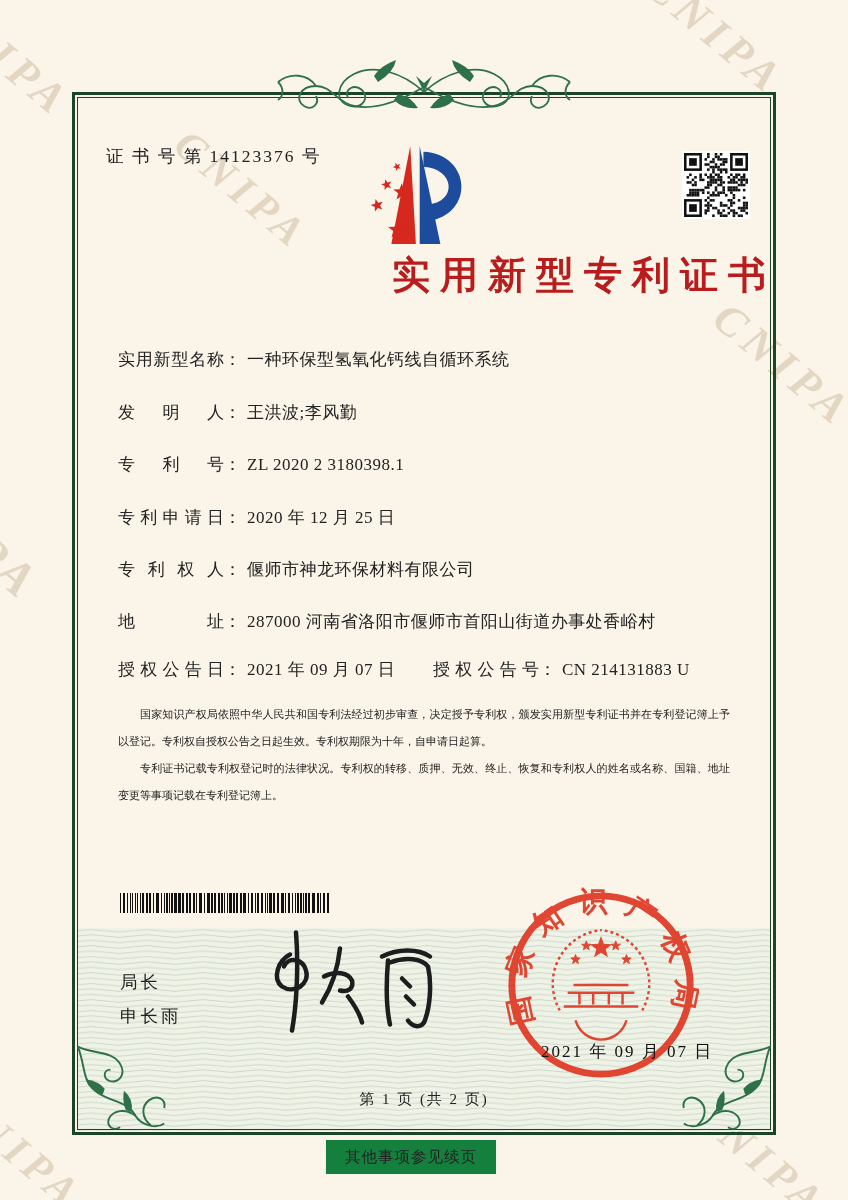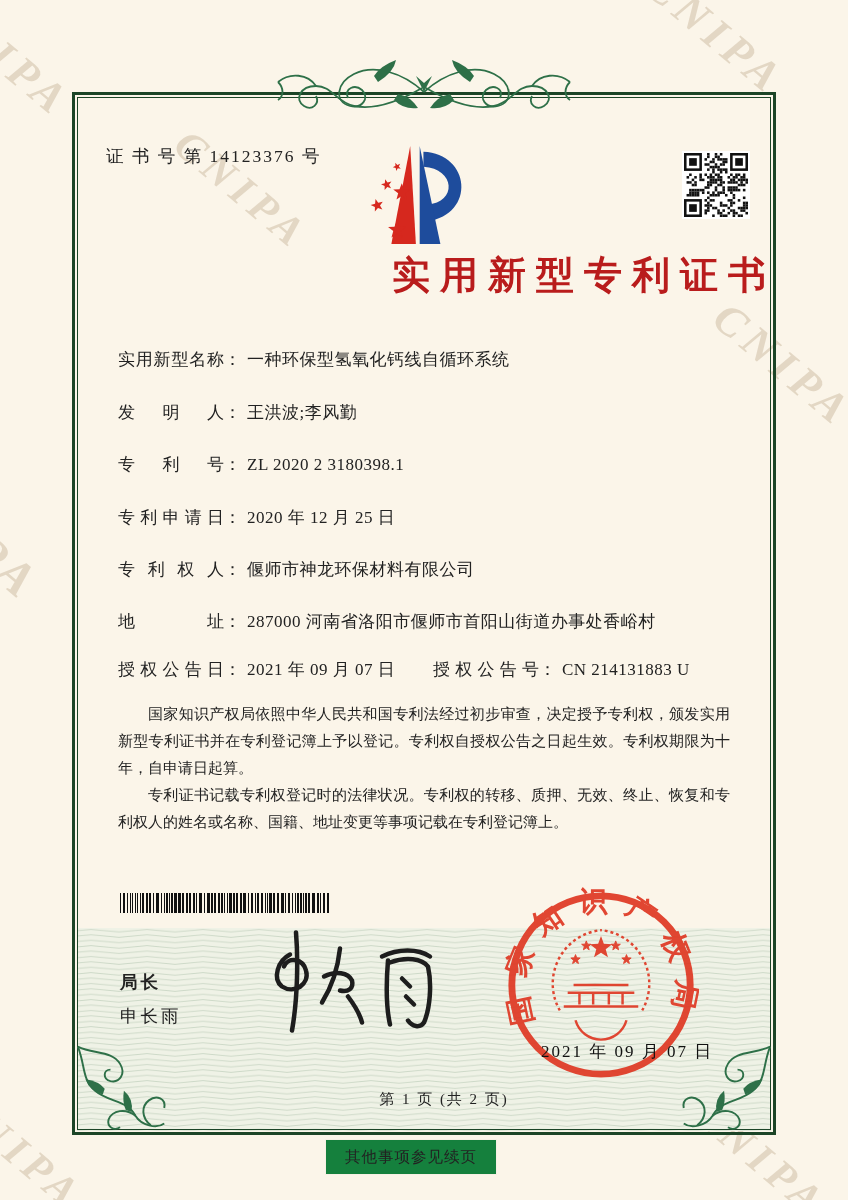--- a/index.html
+++ b/index.html
@@ -23,32 +23,32 @@
   .certno{position:absolute;left:106px;top:144px;font-size:17.5px;letter-spacing:2px;z-index:5;}
   .logo{position:absolute;left:348px;top:138px;z-index:5;}
   .qr{position:absolute;left:682px;top:151px;z-index:5;background:#fff;padding:2px;}
   .title{position:absolute;left:72px;top:250px;width:704px;text-align:right;font-size:38px;
          font-weight:700;letter-spacing:10px;color:#b91c1c;z-index:5;}
   .row{position:absolute;left:118px;width:612px;font-size:17px;z-index:5;white-space:nowrap;}
   .flabel{display:inline-block;width:106px;text-align:justify;text-align-last:justify;vertical-align:top;}
   .colon{display:inline-block;}
   .fvalue{margin-left:6px;letter-spacing:.5px;}
   .pair2{position:absolute;left:315px;top:0;}
-  .paras{position:absolute;left:118px;top:701px;width:612px;font-size:15px;line-height:27px;
+  .paras{position:absolute;left:118px;top:701px;width:612px;font-size:11px;line-height:27px;
          text-align:justify;z-index:5;}
   .paras p{margin:0;text-indent:2em;}
   .barcode{position:absolute;left:120px;top:893px;z-index:5;}
   .sig{position:absolute;left:248px;top:925px;z-index:6;}
   .official{position:absolute;left:120px;font-size:17.5px;letter-spacing:3px;z-index:6;}
-  .o1{top:970px;font-weight:bold;} .o2{top:1004px;}
+  .o1{top:970px;} .o2{top:1004px;}
   .sealbox{position:absolute;left:503px;top:887px;z-index:5;}
   .sealdate{position:absolute;left:522px;top:1040px;width:210px;text-align:center;font-size:17px;
             letter-spacing:2px;color:#111;z-index:6;}
   .pageinfo{position:absolute;left:72px;top:1090px;width:704px;text-align:center;font-size:15px;
-            letter-spacing:2px;z-index:6;padding-left:20px;}
+            letter-spacing:2px;z-index:6;}
   .notebox{position:absolute;left:326px;top:1140px;width:170px;height:34px;background:#15803d;
            text-align:center;line-height:34px;font-size:15.5px;letter-spacing:1px;z-index:5;
            box-shadow:0 0 0 1px rgba(0,0,0,0.02);}
 </style>
 </head>
 <body>
 
 <div class="page">
 
   <span class="wm" style="left:-46px;top:-18px;font-size:44px">CNIPA</span>

